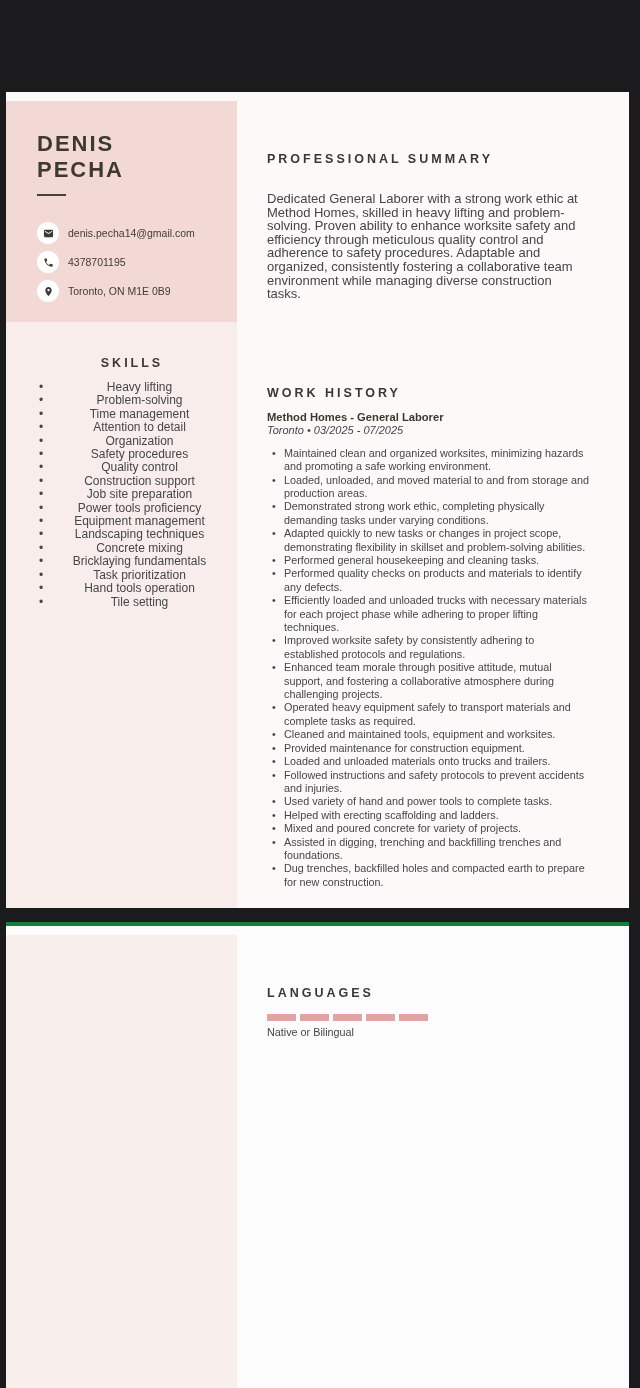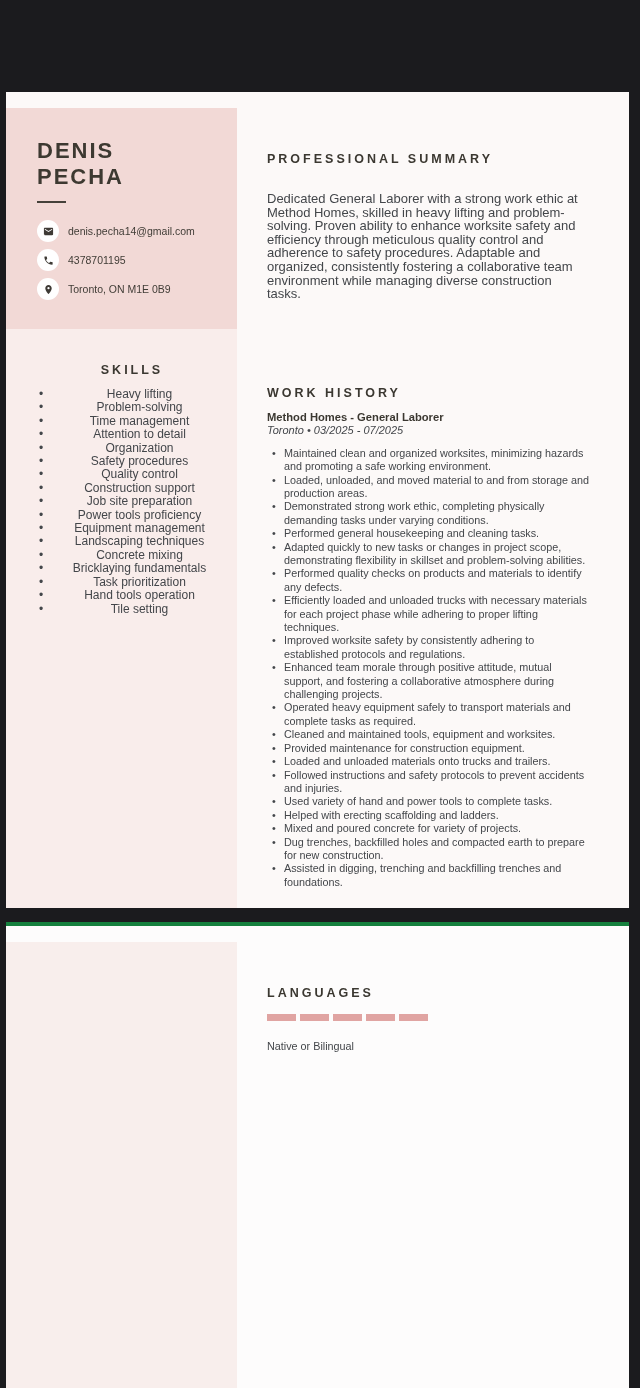--- a/index.html
+++ b/index.html
@@ -14,21 +14,21 @@
     position: absolute;
     left: 6px;
     width: 623px;
     background: #fcf9f8;
   }
   .page-1 { top: 92px; height: 816px; }
   .page-2 { top: 922px; height: 466px; border-top: 4px solid #15803d; background: #fdfcfc; }
 
   
   .sidebar {
-    position: absolute; left: 0; top: 16px; bottom: 0;
+    position: absolute; left: 0; top: 9px; bottom: 0;
     width: 231px;
     background: #f9edeb;
   }
   .page-2 .sidebar { background: #f8eeec; }
   .sidebar-header {
     height: 221px;
     background: #f2d9d6;
     padding: 30px 18px 0 31px;
   }
   .name {
@@ -36,21 +36,21 @@
     line-height: 26px;
     font-weight: bold;
     letter-spacing: 2px;
     color: #3d3931;
   }
   .name-divider {
     width: 29px; height: 2px;
     background: #45413a;
     margin-top: 11px;
   }
-  .contacts { margin-top: 17px; }
+  .contacts { margin-top: 26px; }
   .contact-row {
     display: flex; align-items: center;
     margin-bottom: 7px;
     height: 22px;
   }
   .icon-circle {
     width: 22px; height: 22px;
     border-radius: 50%;
     background: #ffffff;
     display: flex; align-items: center; justify-content: center;
@@ -139,21 +139,21 @@
     margin-bottom: 4px;
   }
   .language-bars { display: flex; gap: 4px; height: 7px; }
   .language-bars .bar {
     width: 29px; height: 7px;
     background: #eed8d6;
     display: inline-block;
   }
   .language-bars .bar.filled { background: #e0a4a2; }
   .language-level {
-    margin-top: 19px;
+    margin-top: 5px;
     font-size: 10.8px;
     color: #43464a;
   }
 </style>
 </head>
 <body>
 
 <div class="page page-1">
 
   <aside class="sidebar">
@@ -220,36 +220,36 @@
     <div class="section-heading">PROFESSIONAL SUMMARY</div>
     <p class="summary-text">Dedicated General Laborer with a strong work ethic at Method Homes, skilled in heavy lifting and problem-solving. Proven ability to enhance worksite safety and efficiency through meticulous quality control and adherence to safety procedures. Adaptable and organized, consistently fostering a collaborative team environment while managing diverse construction tasks.</p>
 
     <div class="section-heading work-heading">WORK HISTORY</div>
     <div class="job-title">Method Homes - General Laborer</div>
     <div class="job-meta">Toronto  •  03/2025 - 07/2025</div>
     <ul class="bullets">
         <li>Maintained clean and organized worksites, minimizing hazards and promoting a safe working environment.</li>
         <li>Loaded, unloaded, and moved material to and from storage and production areas.</li>
         <li>Demonstrated strong work ethic, completing physically demanding tasks under varying conditions.</li>
+        <li>Adapted quickly to new tasks or changes in project scope, demonstrating flexibility in skillset and problem-solving abilities.</li>
         <li>Performed general housekeeping and cleaning tasks.</li>
-        <li>Adapted quickly to new tasks or changes in project scope, demonstrating flexibility in skillset and problem-solving abilities.</li>
         <li>Performed quality checks on products and materials to identify any defects.</li>
         <li>Efficiently loaded and unloaded trucks with necessary materials for each project phase while adhering to proper lifting techniques.</li>
         <li>Improved worksite safety by consistently adhering to established protocols and regulations.</li>
         <li>Enhanced team morale through positive attitude, mutual support, and fostering a collaborative atmosphere during challenging projects.</li>
         <li>Operated heavy equipment safely to transport materials and complete tasks as required.</li>
         <li>Cleaned and maintained tools, equipment and worksites.</li>
         <li>Provided maintenance for construction equipment.</li>
         <li>Loaded and unloaded materials onto trucks and trailers.</li>
         <li>Followed instructions and safety protocols to prevent accidents and injuries.</li>
         <li>Used variety of hand and power tools to complete tasks.</li>
         <li>Helped with erecting scaffolding and ladders.</li>
         <li>Mixed and poured concrete for variety of projects.</li>
+        <li>Assisted in digging, trenching and backfilling trenches and foundations.</li>
         <li>Dug trenches, backfilled holes and compacted earth to prepare for new construction.</li>
-        <li>Assisted in digging, trenching and backfilling trenches and foundations.</li>
       </ul>
   </div>
 
 </div>
 
 <div class="page page-2">
   <aside class="sidebar"></aside>
 
   <div class="main">
     <div class="section-heading">LANGUAGES</div>

